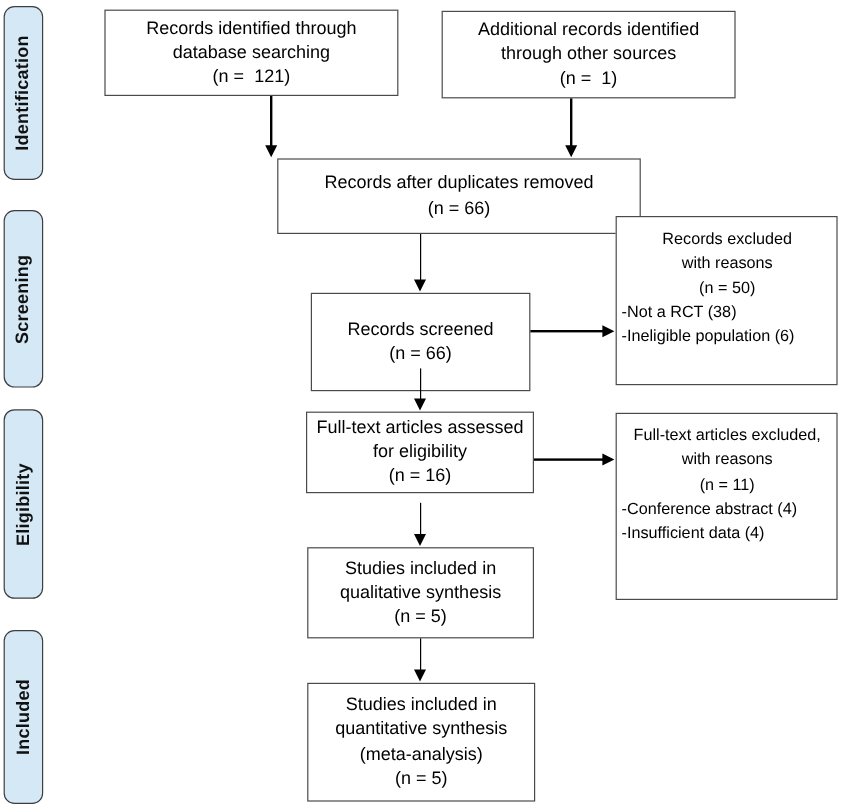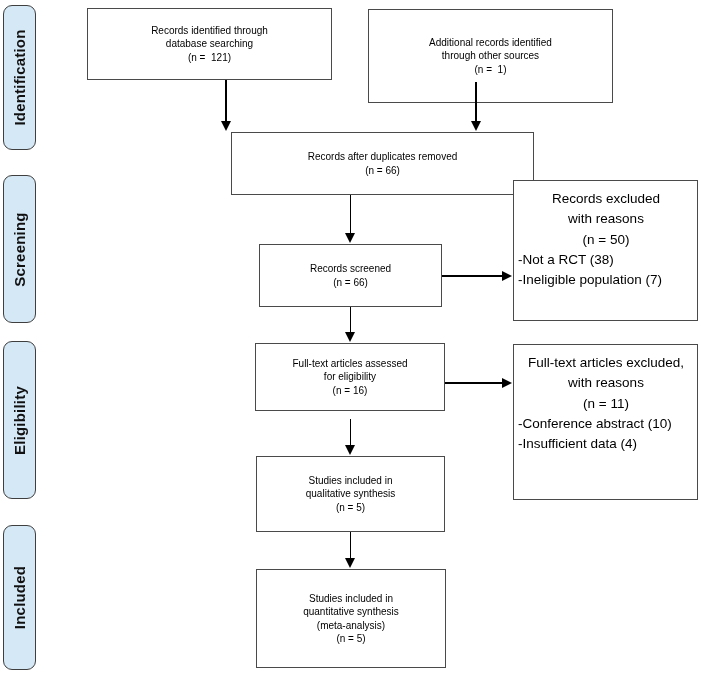--- a/index.html
+++ b/index.html
@@ -40,29 +40,29 @@
 
   
   .box {
     position: absolute;
     background: #ffffff;
     border: 1.6px solid #4a4a4a;
     display: flex;
     align-items: center;
     justify-content: center;
     text-align: center;
-    font-size: 10px;
+    font-size: 15px;
     line-height: 1.35;
   }
   .box .box-text { white-space: pre-wrap; }
 
   .box-identified-db    { left: 87px;  top: 8px;   width: 245px; height: 72px; }
-  .box-identified-other { left: 368px; top: 9px;   width: 245px; height: 94px; }
+  .box-identified-other { left: 368px; top: 9px;   width: 245px; height: 73px; }
   .box-after-duplicates { left: 199px; top: 132px; width: 303px; height: 63px; margin-left: 32px; }
-  .box-screened         { left: 259px; top: 244px; width: 183px; height: 63px; }
+  .box-screened         { left: 259px; top: 244px; width: 183px; height: 82px; }
   .box-fulltext         { left: 255px; top: 343px; width: 190px; height: 68px; }
   .box-qualitative      { left: 256px; top: 456px; width: 189px; height: 76px; }
   .box-quantitative     { left: 256px; top: 569px; width: 190px; height: 99px; }
 
   
   .box-excluded {
     position: absolute;
     background: #ffffff;
     border: 1.6px solid #4a4a4a;
     font-size: 13.5px;
@@ -144,27 +144,27 @@
 quantitative synthesis
 (meta-analysis)
 (n = 5)</div>
   </div>
 
   <div class="box-excluded box-records-excluded">
     <div class="excl-title">Records excluded
 with reasons
 (n = 50)</div>
     <div class="excl-reason">-Not a RCT (38)</div>
-    <div class="excl-reason">-Ineligible population (7)</div>
+    <div class="excl-reason">-Ineligible population (6)</div>
   </div>
   <div class="box-excluded box-fulltext-excluded">
     <div class="excl-title">Full-text articles excluded,
 with reasons
 (n = 11)</div>
-    <div class="excl-reason">-Conference abstract (10)</div>
+    <div class="excl-reason">-Conference abstract (4)</div>
     <div class="excl-reason">-Insufficient data (4)</div>
   </div>
 
   <div class="vline" style="left:225px; top:80px; height:43px;"></div>
   <div class="head-down" style="left:220.5px; top:121px;"></div>
 
   <div class="vline" style="left:475px; top:82px; height:41px;"></div>
   <div class="head-down" style="left:470.5px; top:121px;"></div>
 
   <div class="vline" style="left:349.5px; top:195px; height:40px;"></div>

